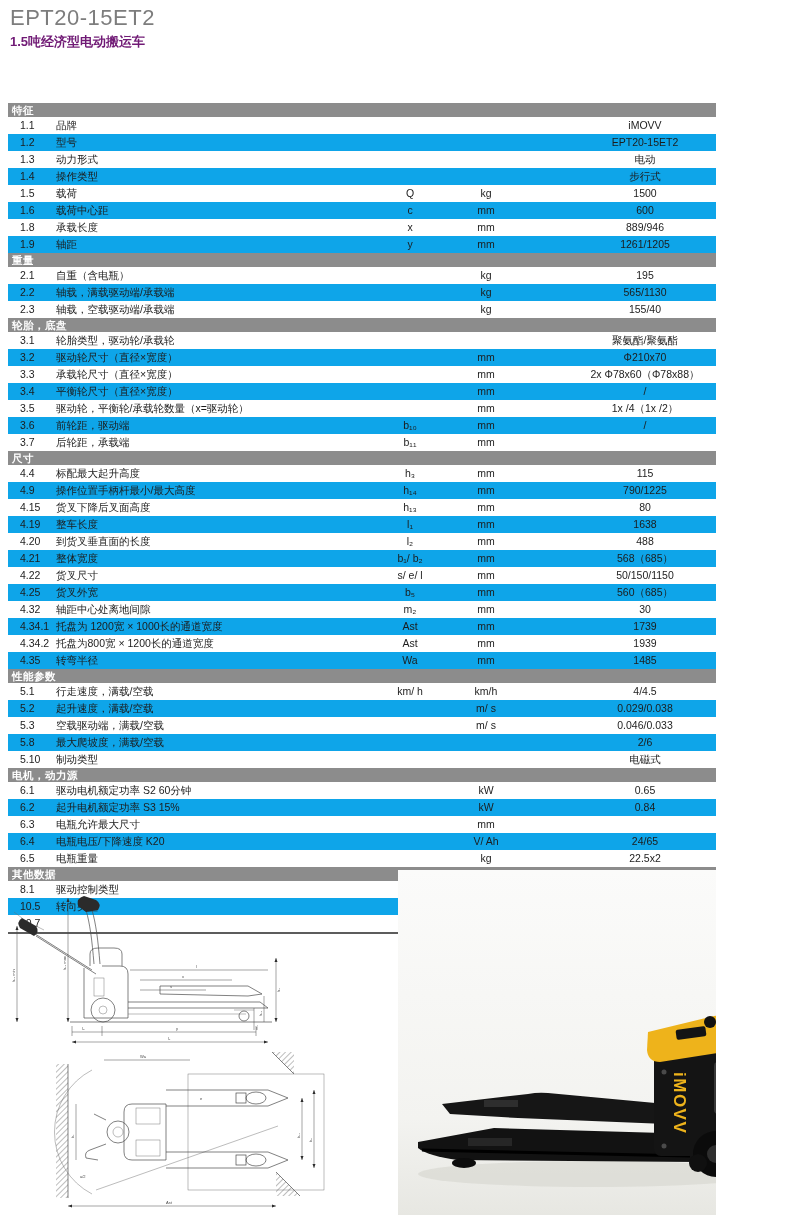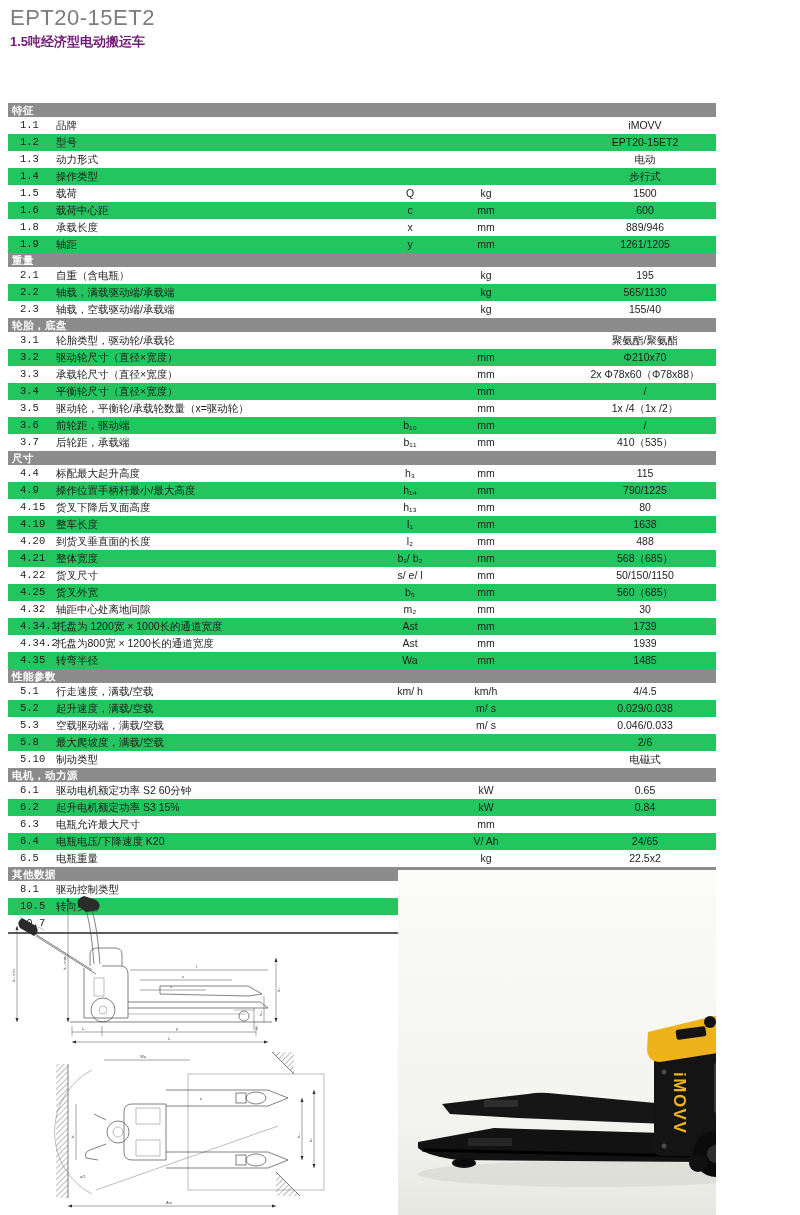--- a/index.html
+++ b/index.html
@@ -5,22 +5,22 @@
   html,body{margin:0;padding:0;background:#ffffff;}
   body{width:800px;height:1215px;font-family:"Liberation Sans","DejaVu Sans",sans-serif;color:#1c1c1c;}
   .page{position:relative;width:716px;height:1215px;overflow:hidden;background:#fff;}
 
   .title{position:absolute;left:10px;top:5px;font-size:22px;line-height:26px;color:#7d7d7d;letter-spacing:.5px;}
   .subtitle{position:absolute;left:10px;top:33px;font-size:13px;font-weight:bold;color:#701a75;}
 
   .spec-table{position:absolute;left:8px;top:57px;width:770px;border-bottom:2px solid #5c5c5c;margin-top:46px;}
   .sec-header{height:14px;background:#8c8c8c;color:#ffffff;font-size:10.5px;line-height:14px;padding-left:4px;font-weight:600;letter-spacing:.5px;}
   .row{display:grid;grid-template-columns:48px auto 100px 52px 266px;height:17px;line-height:17px;font-size:10.5px;}
-  .row.alt{background:#22c55e;}
-  .cell-no{padding-left:12px;font-family:Liberation Mono, monospace;}
+  .row.alt{background:#0ea5e9;}
+  .cell-no{padding-left:12px;}
   .cell-label{white-space:nowrap;overflow:hidden;}
   .cell-sym,.cell-unit,.cell-val{text-align:center;white-space:nowrap;}
 
   .drawings{position:absolute;left:10px;top:890px;width:385px;height:325px;}
   .drawings svg{position:absolute;}
   .photo{position:absolute;left:398px;top:866px;width:392px;height:349px;}
 
   .tech{stroke:#4a4a4a;stroke-width:.7;fill:none;}
   .techthin{stroke:#6a6a6a;stroke-width:.45;fill:none;}
   .dim{stroke:#4a4a4a;stroke-width:.5;fill:none;}
@@ -156,21 +156,20 @@
         <div class="cell-label">前轮距，驱动端</div>
         <div class="cell-sym">b₁₀</div>
         <div class="cell-unit">mm</div>
         <div class="cell-val">/</div>
       </div>
       <div class="row">
         <div class="cell-no">3.7</div>
         <div class="cell-label">后轮距，承载端</div>
         <div class="cell-sym">b₁₁</div>
         <div class="cell-unit">mm</div>
-        <div class="cell-val">410（535）</div>
       </div>
       <div class="sec-header">尺寸</div>
       <div class="row">
         <div class="cell-no">4.4</div>
         <div class="cell-label">标配最大起升高度</div>
         <div class="cell-sym">h₃</div>
         <div class="cell-unit">mm</div>
         <div class="cell-val">115</div>
       </div>
       <div class="row alt">

